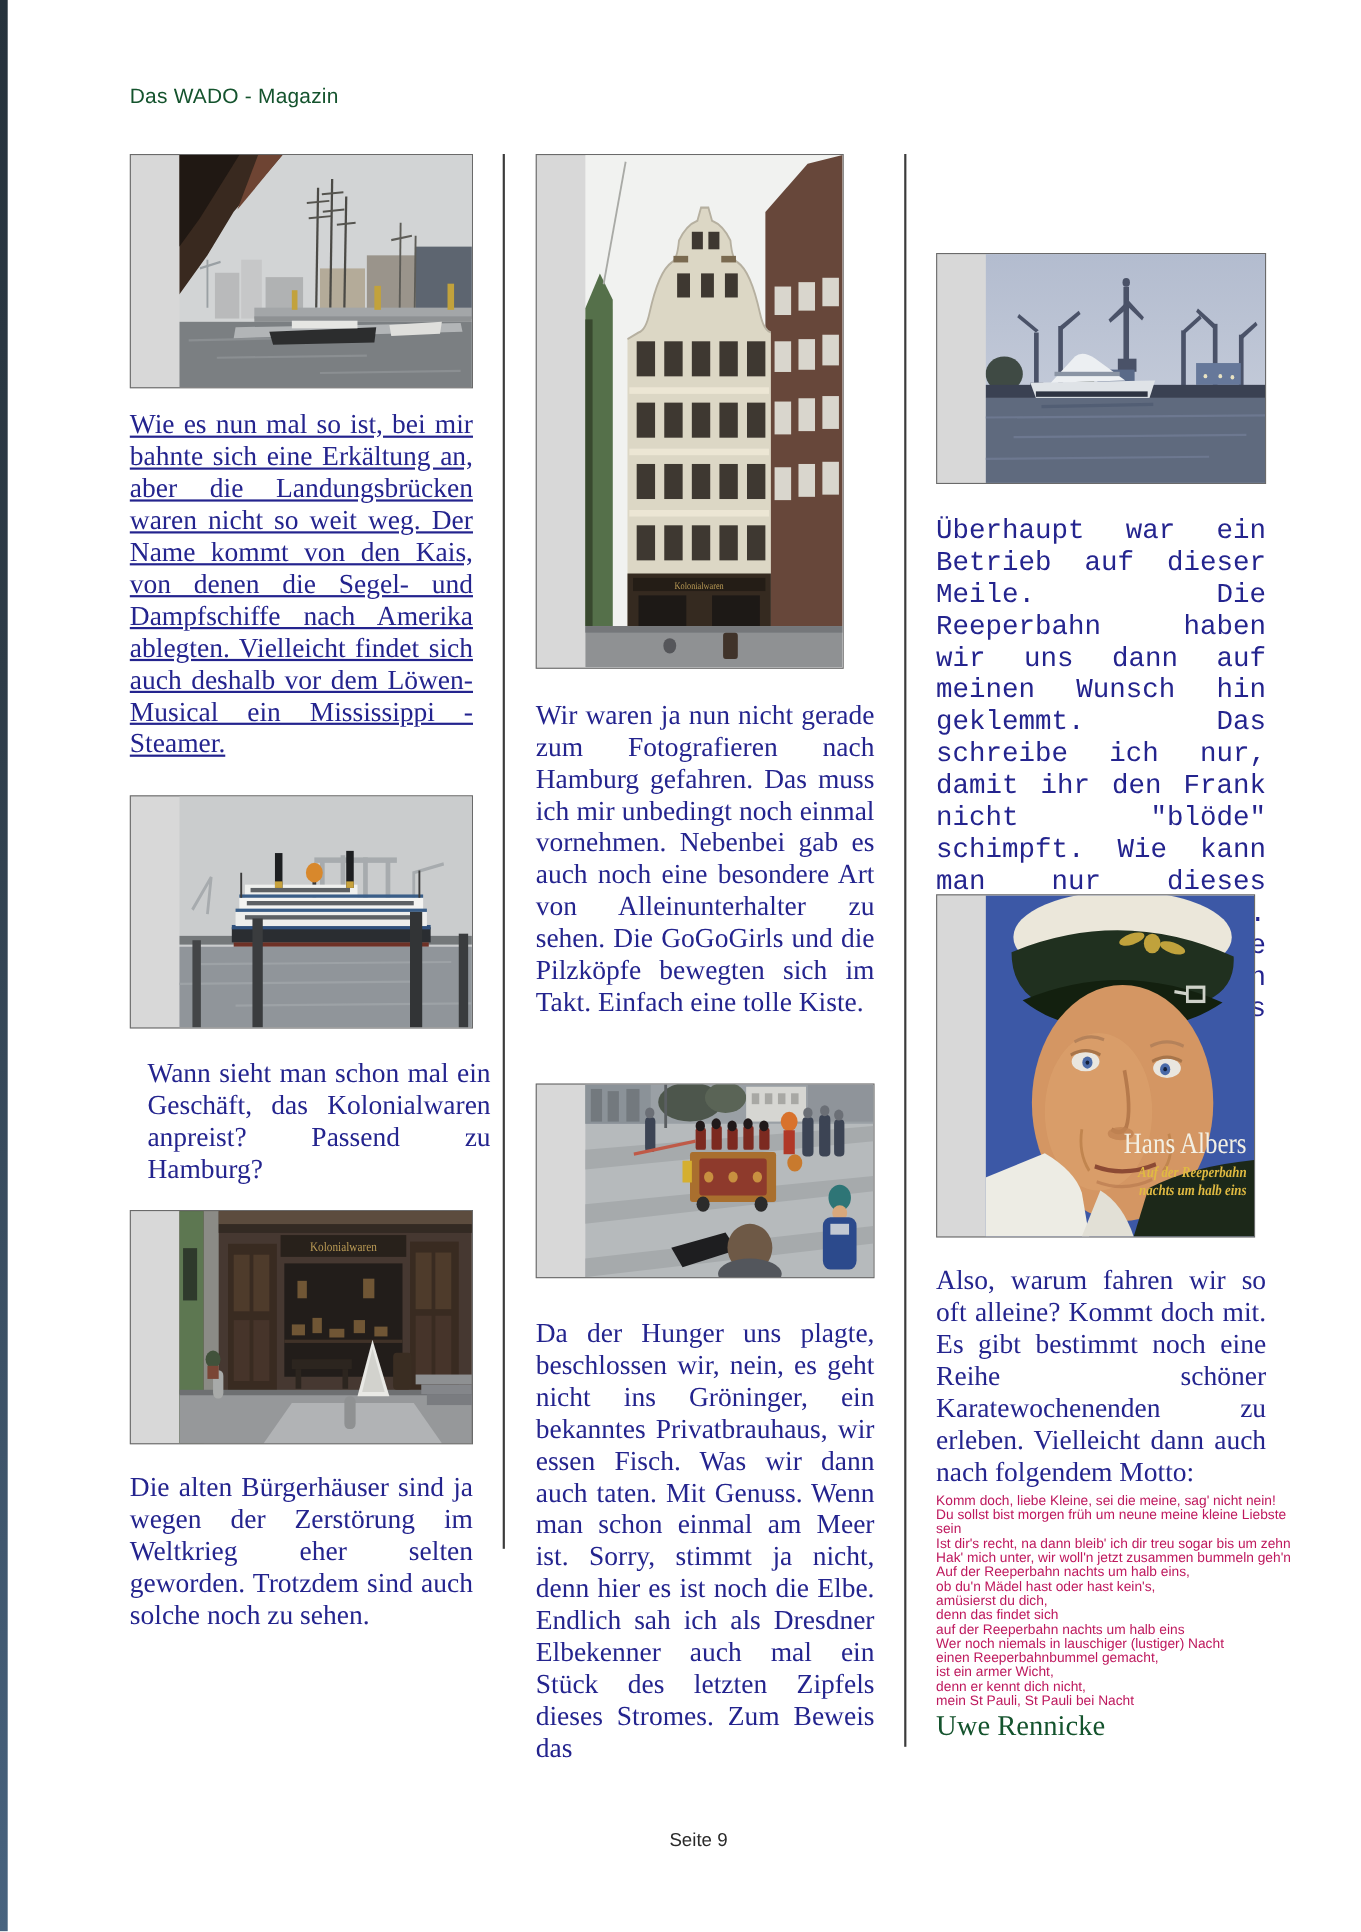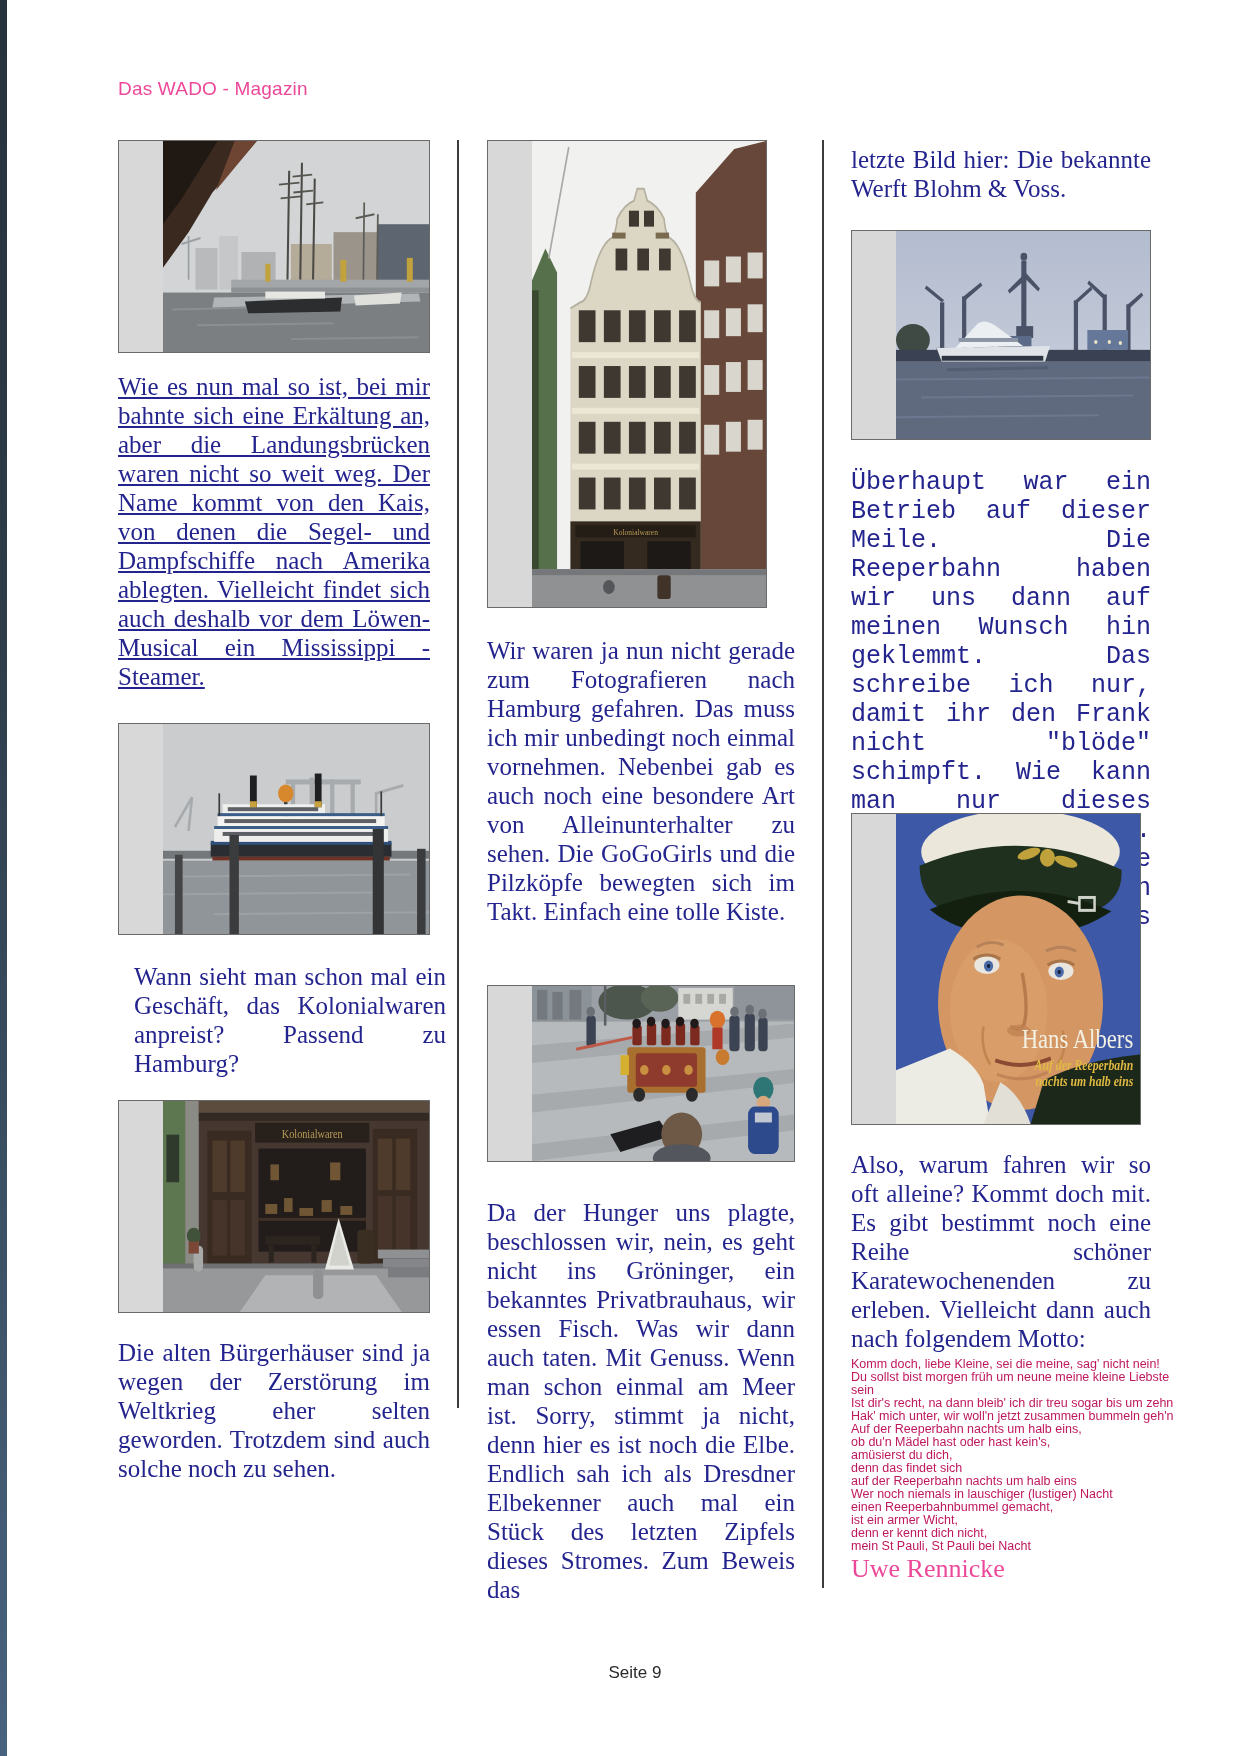--- a/index.html
+++ b/index.html
@@ -1,31 +1,31 @@
 <!DOCTYPE html>
 <html lang="de"><head>
 <meta charset="utf-8">
 <style>
   html,body{margin:0;padding:0;background:#ffffff;}
   .page{position:relative;width:1237px;height:1756px;background:#ffffff;overflow:hidden;
         font-family:"Liberation Serif",serif;}
   .accent-bar{position:absolute;left:0;top:0;width:7px;height:1756px;
         background:linear-gradient(180deg,#26323c 0%,#2e3c48 35%,#48637f 100%);}
   .hdr{position:absolute;left:118px;top:78px;font-family:"Liberation Sans",sans-serif;
-        font-size:19px;color:#ec4899;letter-spacing:0.2px;}
+        font-size:19px;color:#14532d;letter-spacing:0.2px;}
   .para{position:absolute;color:#24248e;font-size:25px;line-height:29px;
         text-align:justify;text-justify:inter-word;hyphens:auto;-webkit-hyphens:auto;}
   .divider{position:absolute;width:2px;background:#3c3c3c;}
   .photo{position:absolute;border:1px solid #6a6a6a;box-sizing:border-box;background:#d8d8d8;padding-left:44px;}
   .photo svg{display:block;width:100%;height:100%;}
   .lyrics{position:absolute;left:851px;top:1358px;width:330px;
         font-family:"Liberation Sans",sans-serif;font-size:12.5px;line-height:13px;color:#be185d;}
   .stanza{white-space:pre-line;}
   .stanza + .stanza{}
-  .author{position:absolute;left:851px;top:1554px;font-size:26px;color:#ec4899;}
+  .author{position:absolute;left:851px;top:1554px;font-size:26px;color:#14532d;}
   .footer{position:absolute;left:535px;top:1663px;width:200px;text-align:center;
         font-family:"Liberation Sans",sans-serif;font-size:17px;color:#2a2a2a;}
 </style>
 </head>
 <body>
 
 <div class="page">
   <div class="accent-bar"></div>
 
   <div class="hdr">Das WADO - Magazin</div>
@@ -335,21 +335,20 @@
         <circle cx="272" cy="104" r="12" fill="#2e7576"></circle>
         <ellipse cx="272" cy="118" rx="8" ry="7" fill="#d8a87c"></ellipse>
         <rect x="254" y="122" width="36" height="48" rx="8" fill="#2c4a8c"></rect>
         <rect x="262" y="128" width="20" height="10" fill="#c2c8d2"></rect>
       </g>
     </svg>
   </div>
 
   <div class="para" style="left:487px;top:1198px;width:308px;">Da der Hunger uns plagte, beschlossen wir, nein, es geht nicht ins Gröninger, ein bekanntes Privatbrauhaus, wir essen Fisch. Was wir dann auch taten. Mit Genuss. Wenn man schon einmal am Meer ist. Sorry, stimmt ja nicht, denn hier es ist noch die Elbe. Endlich sah ich als Dresdner Elbekenner auch mal ein Stück des letzten Zipfels dieses Stromes. Zum Beweis das</div>
 
-  <div class="para" style="left:851px;top:145px;width:300px;">letzte Bild hier: Die bekannte Werft Blohm &amp; Voss.</div>
 
   <div class="photo" style="left:851px;top:230px;width:300px;height:210px;">
     <svg viewBox="0 0 300 210" preserveAspectRatio="none">
       <defs>
         <linearGradient id="sky6" x1="0" y1="0" x2="0" y2="1">
           <stop offset="0" stop-color="#b3bccf"></stop>
             <stop offset="1" stop-color="#ccd2de"></stop>
         </linearGradient>
       </defs>
       <rect width="300" height="210" fill="url(#sky6)"></rect>

